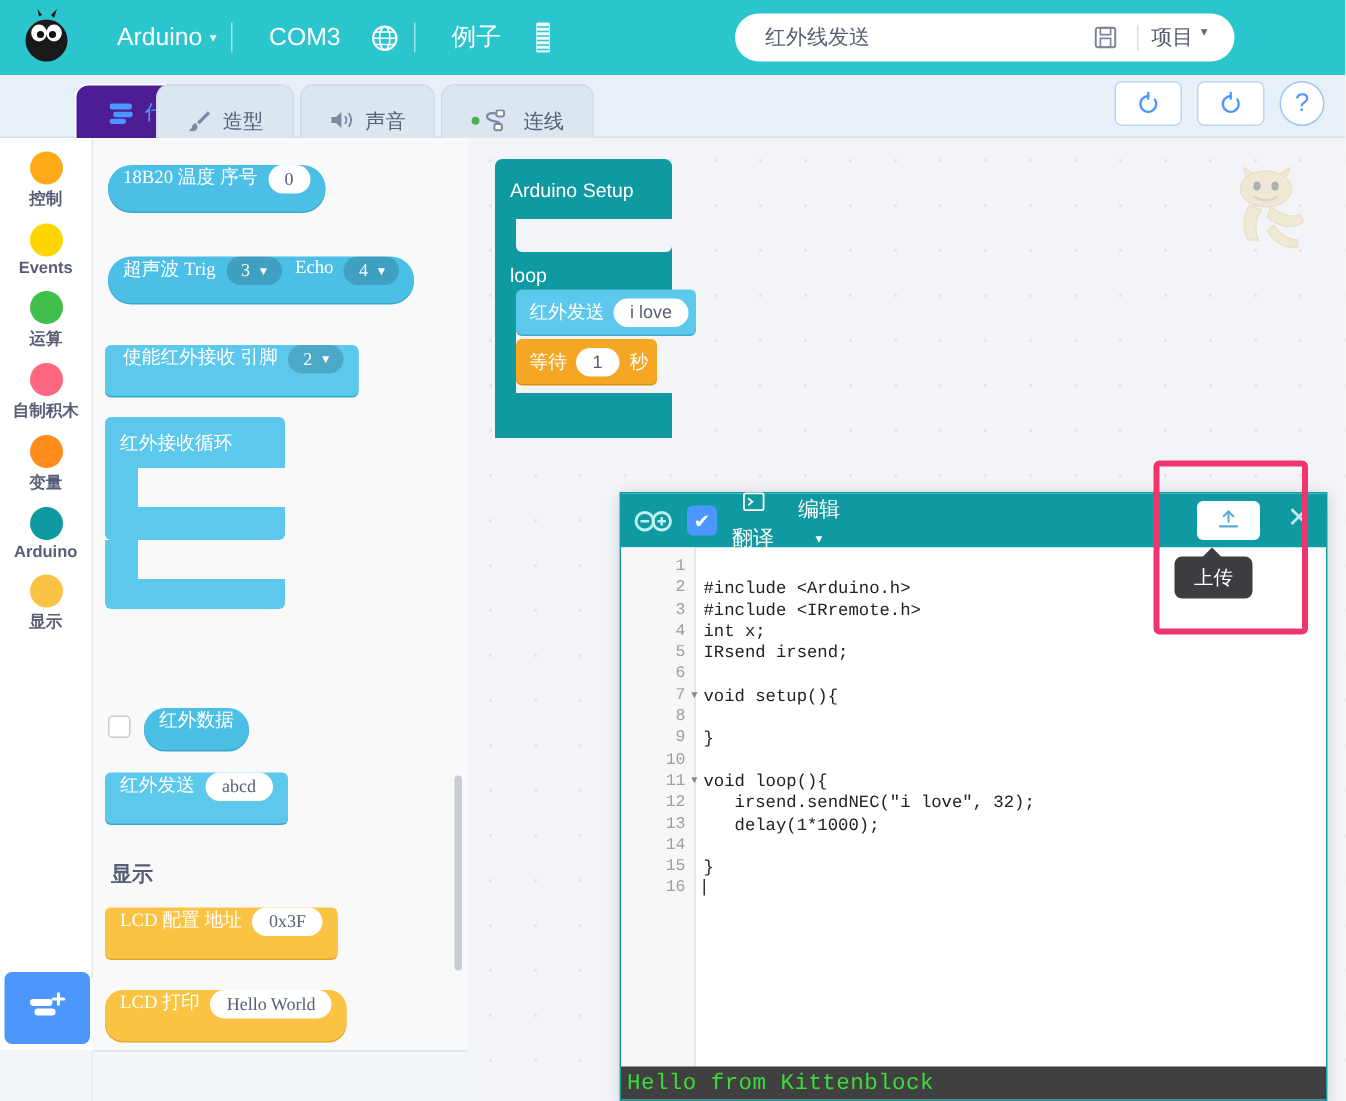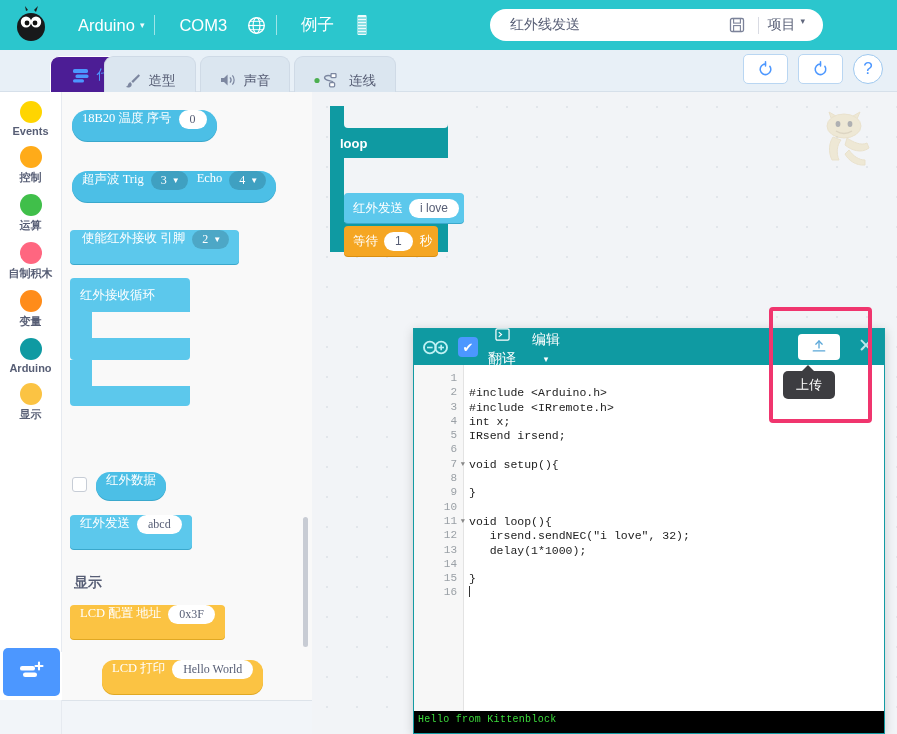--- a/index.html
+++ b/index.html
@@ -117,21 +117,21 @@
   .catmark { position: absolute; right: 18px; top: 18px; width: 60px; height: 58px;
     opacity: .36; }
 
   .hatgroup { position: absolute; left: 18px; top: 14px; }
   .hat { position: relative; width: 118px; height: 40px; background: #0f9aa2;
     border-radius: 5px 5px 0 0; color: #ffffff; font-size: 13px;
     display: flex; align-items: center; padding-left: 10px; cursor: pointer; }
   .cwrap { position: relative; width: 118px; background: #0f9aa2; cursor: pointer; }
   .cmouth { background: #f2f4f7; margin-left: 14px; }
   .cbar { height: 30px; color: #ffffff; font-size: 13px; display: flex;
-    align-items: center; padding-left: 10px; font-weight: bold; }
+    align-items: center; padding-left: 10px; }
   .wsblk { position: absolute; display: flex; align-items: center; height: 30px;
     color: #ffffff; font-size: 12.5px; border-radius: 4px; padding: 0 9px;
     cursor: pointer; white-space: nowrap; }
   .wsblk.ir { background: #5cc8ec; box-shadow: 0 1px 0 #3aa8cc; }
   .wsblk.wait { background: #f5a623; box-shadow: 0 1px 0 #d98e11; }
   .wsblk .oval-in { margin-left: 6px; }
 
   
   .editor {
     position: absolute; left: 413px; top: 328px; width: 472px; height: 406px;
@@ -164,22 +164,22 @@
   .gutter { width: 50px; background: #f7f7f7; border-right: 1px solid #e3e3e3;
     padding-top: 7px; }
   .gl { height: 14.3px; font-family: "Liberation Mono", monospace; font-size: 11px;
     color: #9aa0a6; text-align: right; padding-right: 6px; position: relative; }
   .fold { position: absolute; right: -2px; top: 2px; font-size: 7px; color: #888; }
   .code { flex: 1; padding: 7px 0 0 5px; font-family: "Liberation Mono", monospace;
     font-size: 11.5px; line-height: 14.3px; color: #222222; white-space: pre; }
   .cur { display: inline-block; width: 1px; height: 11px; background: #333;
     vertical-align: -1px; }
   .console { position: absolute; left: 0; bottom: 0; width: 470px; height: 22px;
-    background: #000000; color: #3cdb3c;
-    font-family: "Liberation Mono", monospace; font-size: 10px;
+    background: #404040; color: #3cdb3c;
+    font-family: "Liberation Mono", monospace; font-size: 15px;
     padding: 3px 0 0 4px; letter-spacing: .3px; }
 </style>
 </head>
 <body>
 
 <div id="app">
 
   <div class="menubar">
     <div class="logo-owl">
       <svg width="42" height="40" viewBox="0 0 42 40">
@@ -300,26 +300,26 @@
         <path d="M9 0.8 L9 5.2" stroke="#4c97ff" stroke-width="1.6" stroke-linecap="round"></path>
       </svg>
     </div>
     <div class="qbtn">
       <span>?</span>
     </div>
   </div>
 
   <div class="catbar">
     <div class="cat">
+      <span class="cat-dot" style="background:#ffab19"></span>
+      <span class="cat-lbl">控制</span>
+    </div>
+    <div class="cat">
       <span class="cat-dot" style="background:#ffd500"></span>
       <span class="cat-lbl">Events</span>
-    </div>
-    <div class="cat">
-      <span class="cat-dot" style="background:#ffab19"></span>
-      <span class="cat-lbl">控制</span>
     </div>
     <div class="cat">
       <span class="cat-dot" style="background:#40bf4a"></span>
       <span class="cat-lbl">运算</span>
     </div>
     <div class="cat">
       <span class="cat-dot" style="background:#ff6680"></span>
       <span class="cat-lbl">自制积木</span>
     </div>
     <div class="cat">
@@ -394,21 +394,21 @@
         <span class="oval-in">abcd</span>
       </div>
 
       <div class="sect-title" style="position:absolute; left:12px; top:482px;">显示</div>
 
       <div class="pblk disp" style="left:8px; top:513px; height:34px; border-radius:4px;">
         <span>LCD 配置 地址</span>
         <span class="oval-in">0x3F</span>
       </div>
 
-      <div class="pblk disp" style="left:8px; top:568px; height:34px; border-radius:12px;margin-left:32px;">
+      <div class="pblk disp" style="left:8px; top:568px; height:34px; border-radius:12px;">
         <span>LCD 打印</span>
         <span class="oval-in">Hello World</span>
       </div>
 
       <div class="pal-scroll"></div>
     </div>
   </div>
   <div class="pal-bottom"></div>
 
   <div class="workspace">
@@ -424,20 +424,23 @@
           <path d="M28 28 C34 32 42 36 48 33 L50 38 C42 44 32 40 26 35 Z"></path>
           <path d="M30 40 C34 46 40 50 46 50 L46 55 C37 56 29 50 26 44 Z"></path>
         </g>
         <ellipse cx="19" cy="14" rx="2.4" ry="3" fill="#3a3a3a"></ellipse>
         <ellipse cx="31" cy="14" rx="2.4" ry="3" fill="#3a3a3a"></ellipse>
         <path d="M17 21 Q25 26 33 21" fill="none" stroke="#b9a068" stroke-width="1.4"></path>
       </svg>
     </div>
 
     <div class="hatgroup">
+      <div class="hat">
+        <span>Arduino Setup</span>
+      </div>
       <div class="cwrap" style="height:22px;">
         <div class="cmouth" style="width:104px; height:22px; border-radius:0 0 4px 4px;"></div>
       </div>
       <div class="cwrap">
         <div class="cbar">
           <span>loop</span>
         </div>
         <div class="cmouth" style="width:104px; height:64px; position:relative;"></div>
         <div style="height:30px;"></div>
       </div>

